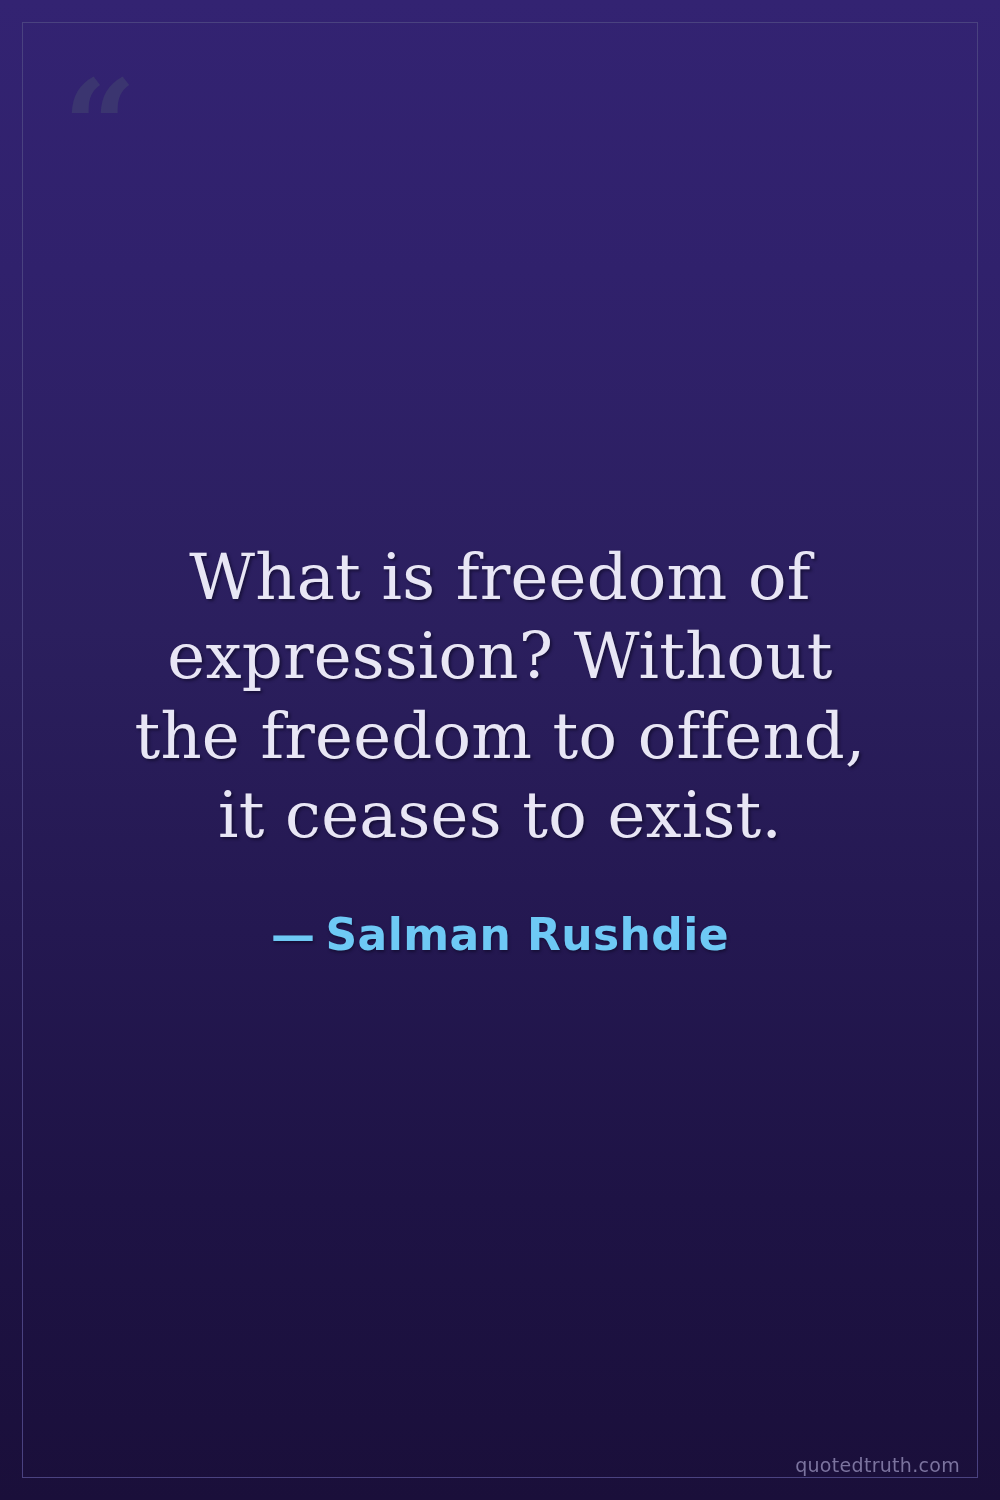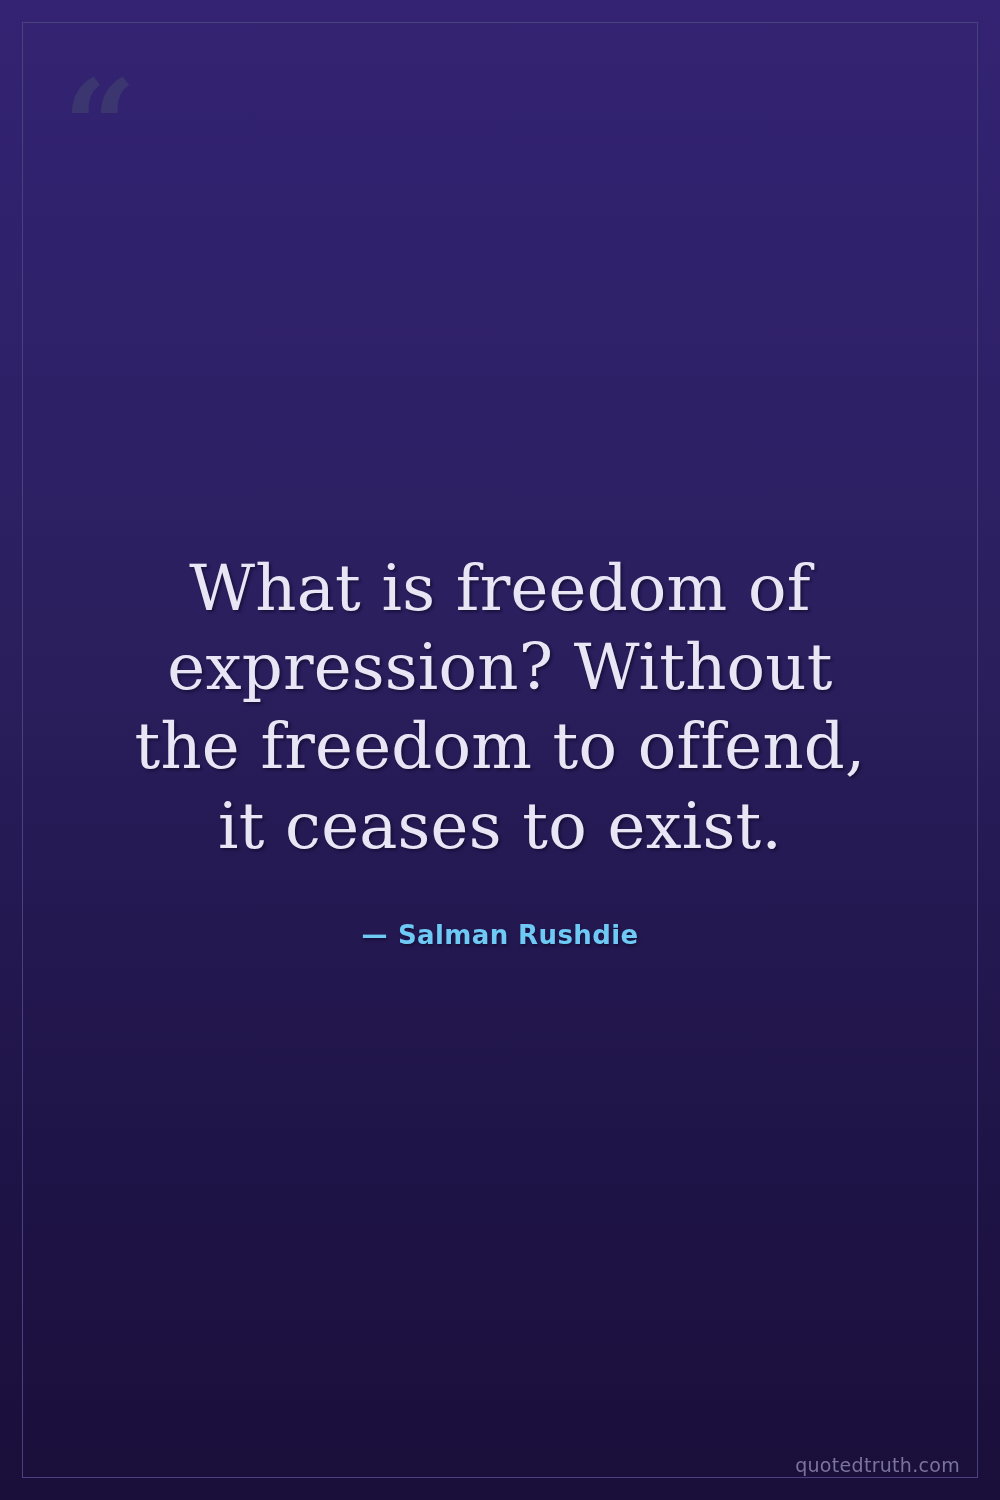--- a/index.html
+++ b/index.html
@@ -78,21 +78,21 @@
     color: #e8e6f5;
     letter-spacing: 0.2px;
     text-shadow: 2px 2px 3px rgba(10, 5, 30, 0.55);
   }
 
   .attribution {
     margin: 54px 0 0 0;
     text-align: center;
     font-family: "DejaVu Sans", sans-serif;
     font-weight: 700;
-    font-size: 26px;
+    font-size: 44px;
     line-height: 1.2;
     color: #6ec9f5;
     letter-spacing: 0.4px;
     text-shadow: 1px 2px 3px rgba(10, 5, 30, 0.5);
     white-space: nowrap;
   }
 
   .attribution .dash {
     margin-right: 10px;
   }

